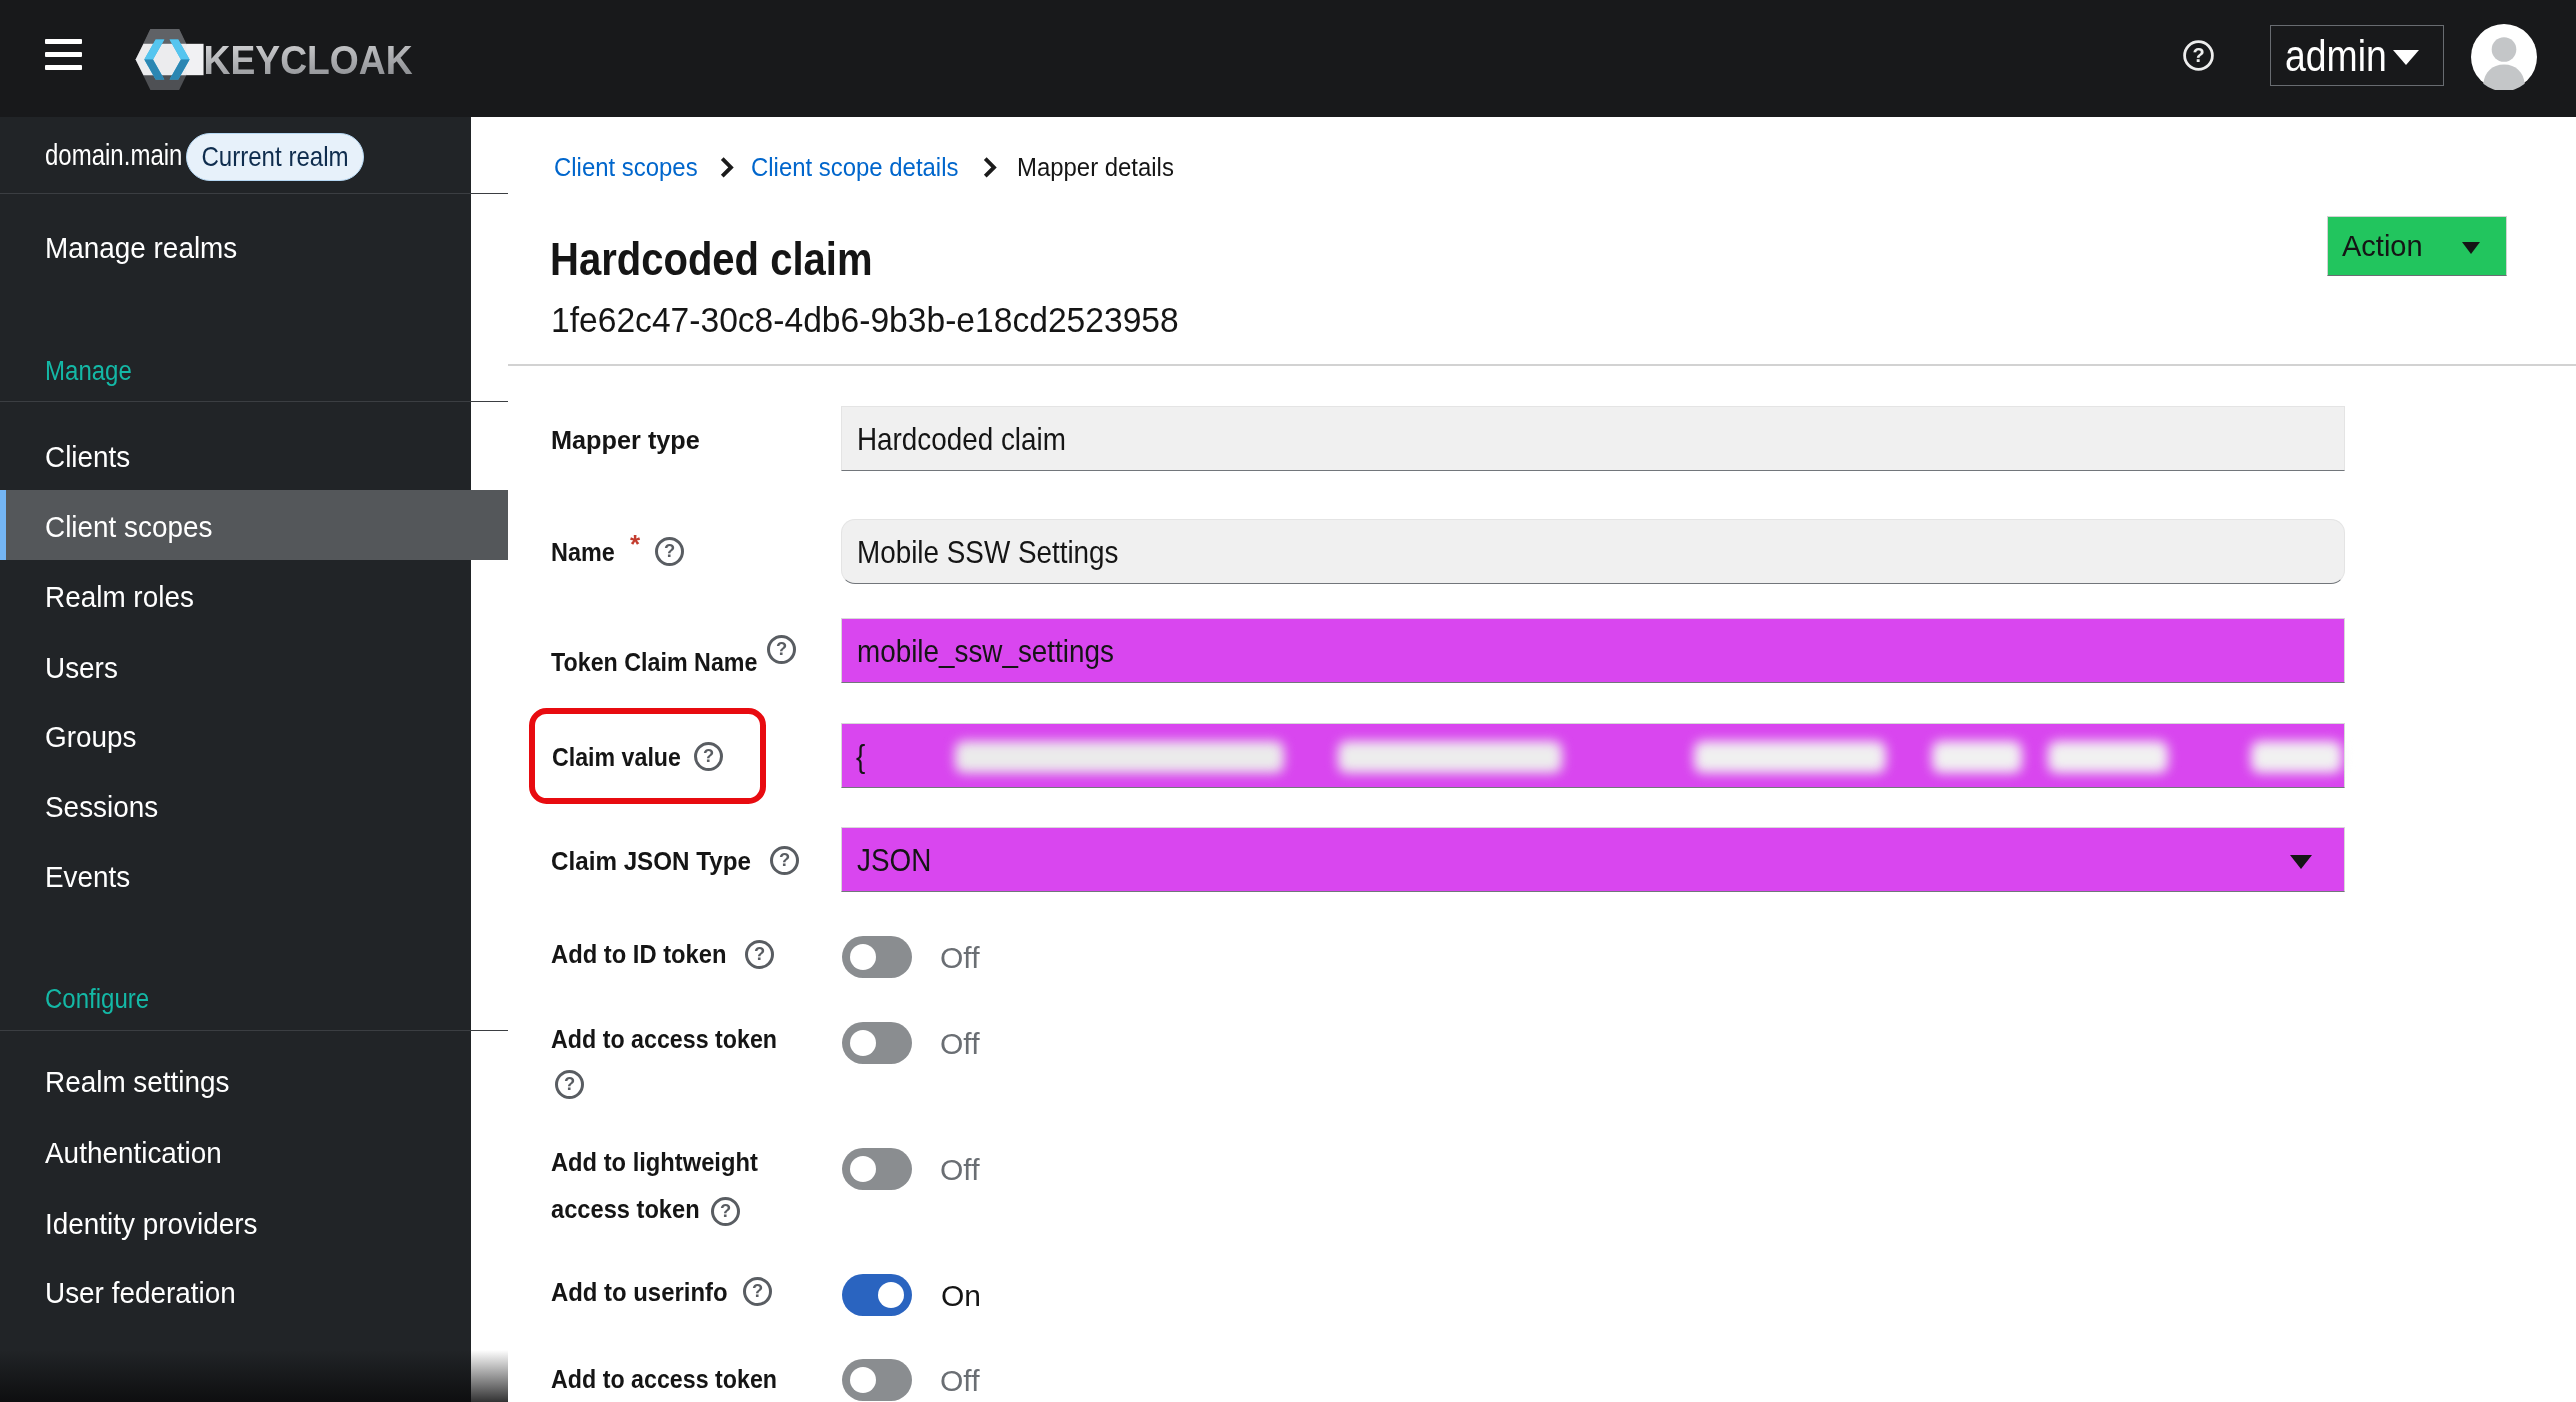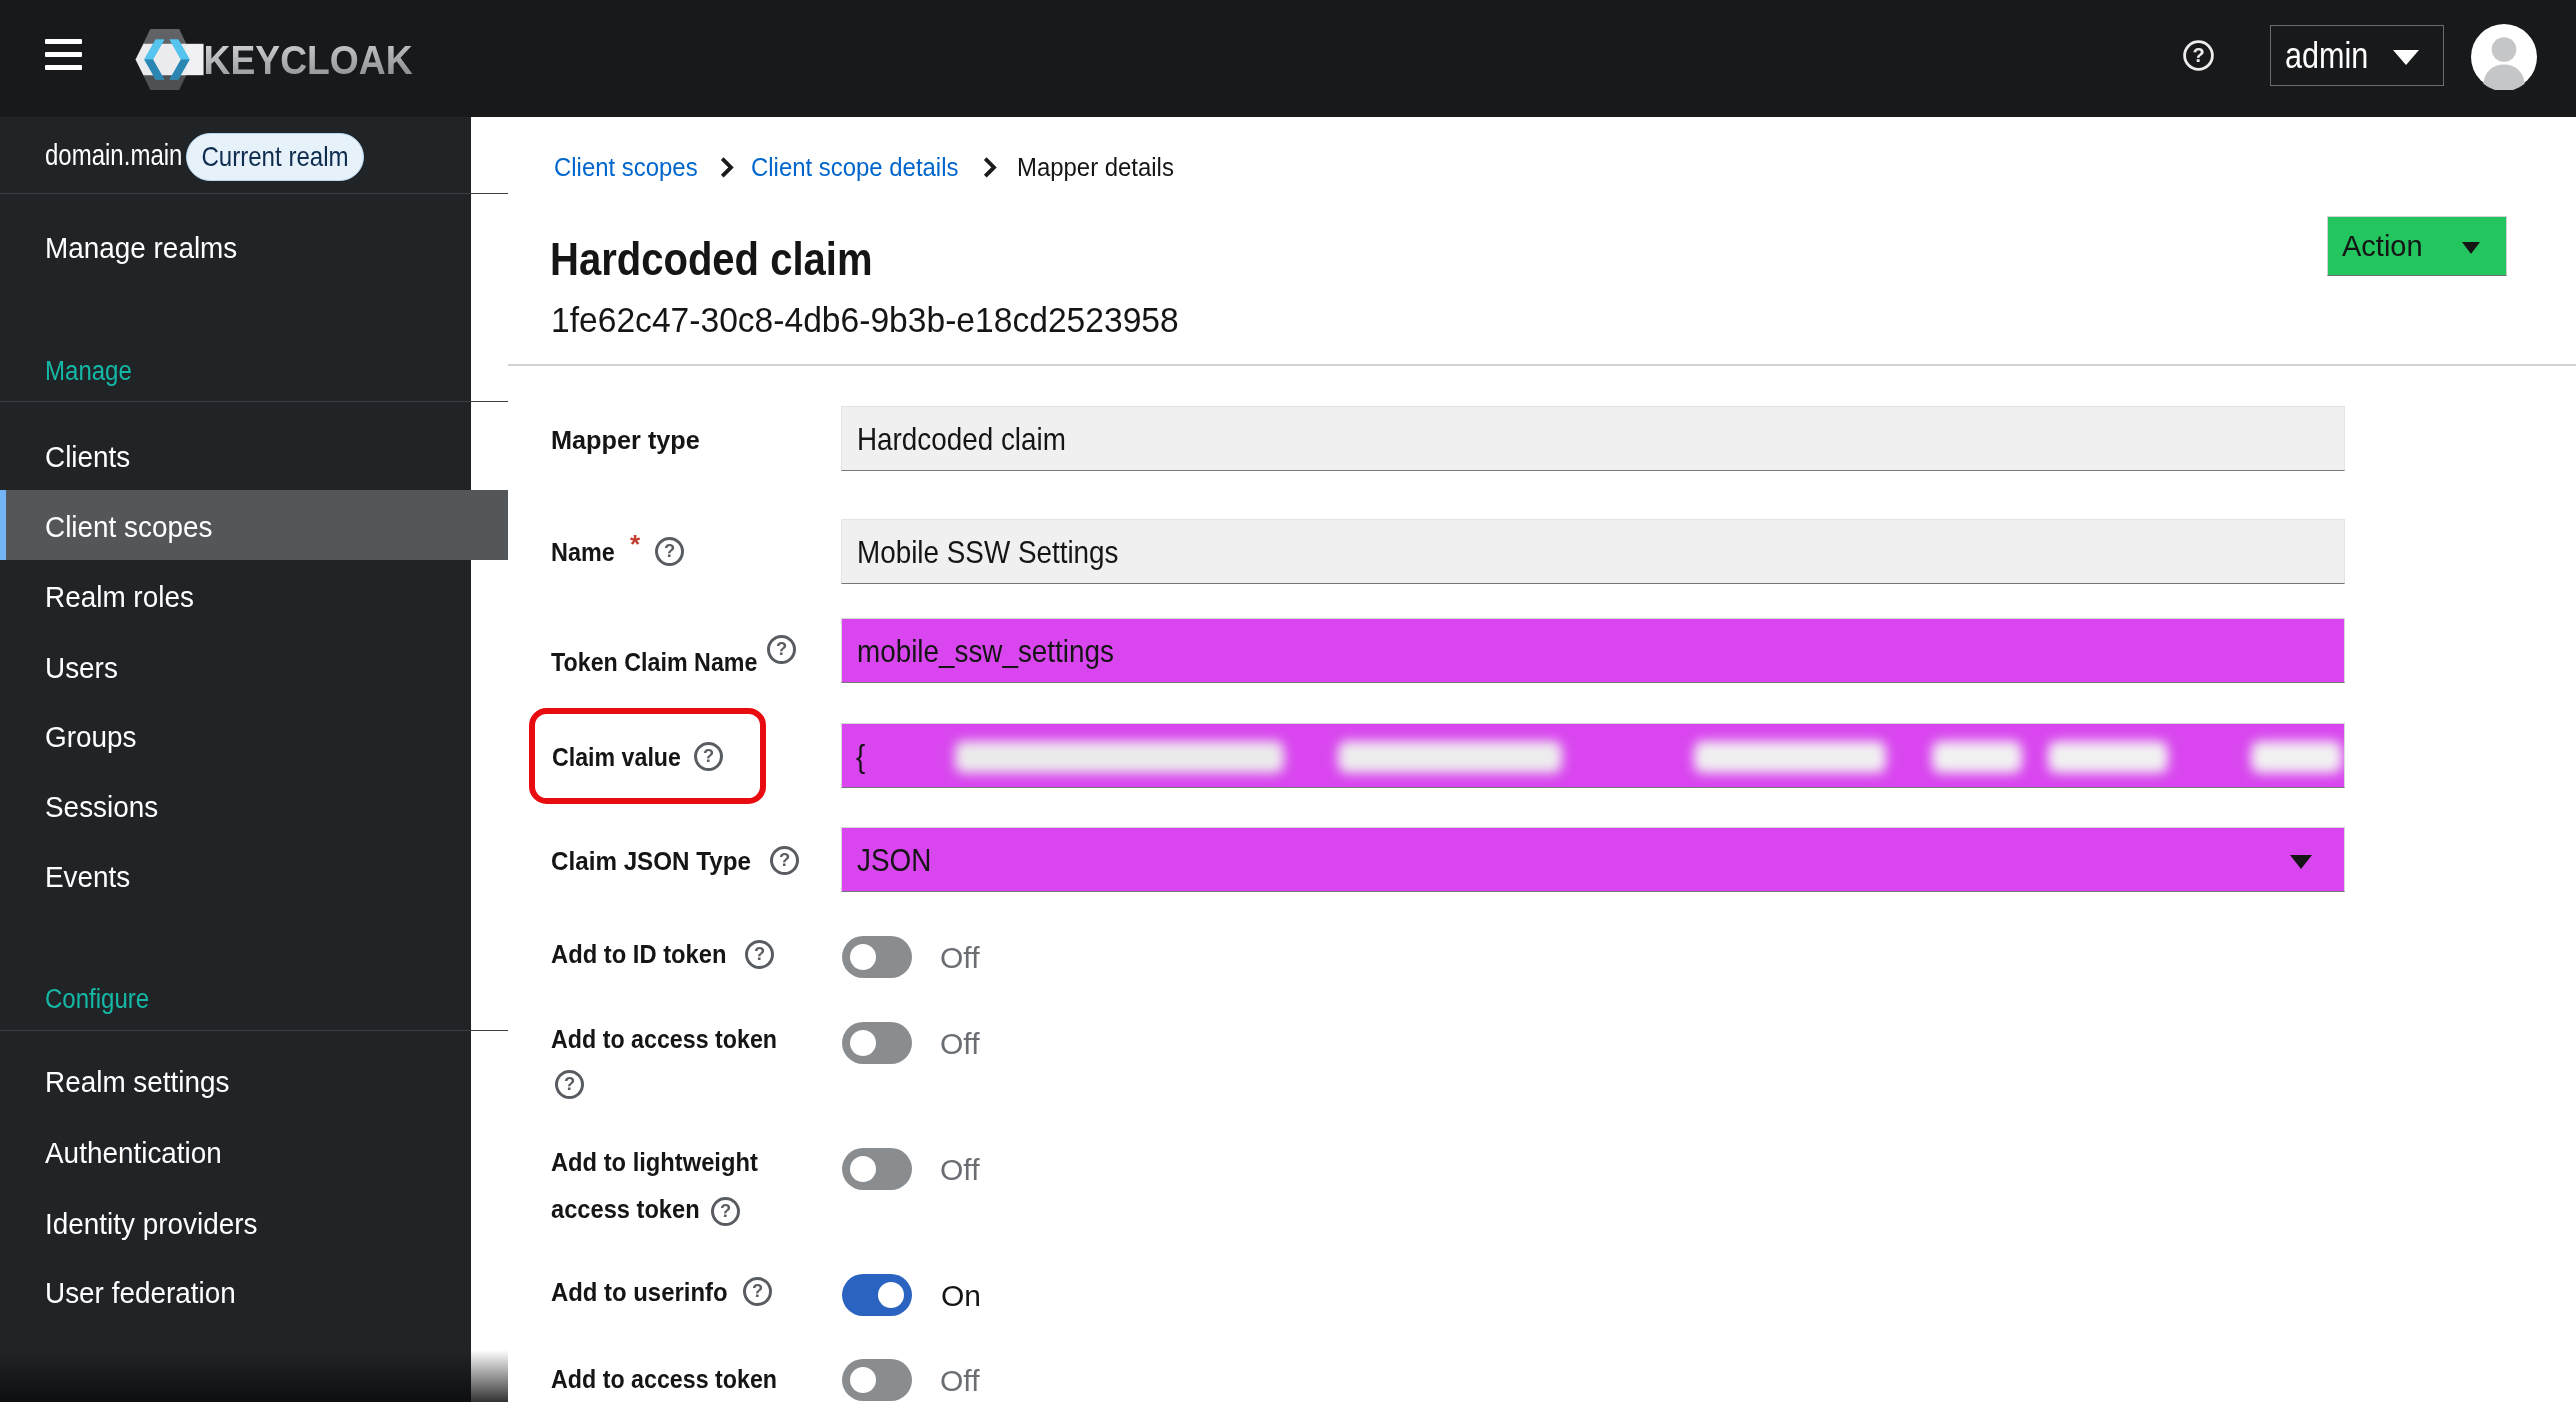--- a/index.html
+++ b/index.html
@@ -99,21 +99,21 @@
     </svg>
 
     <svg class="abs" style="left:2182px; top:39px" width="33" height="33" viewBox="0 0 38 38">
       <circle cx="19" cy="19" r="16" fill="none" stroke="#ededed" stroke-width="3.2"></circle>
       <text x="19" y="27" font-size="23" font-weight="bold" fill="#ededed" text-anchor="middle" font-family="Liberation Sans, sans-serif">?</text>
     </svg>
 
     <div class="abs" style="left:2270px; top:25.4px; width:174px; height:61px;
          border:1.8px solid #686c71;">
       <span class="abs" style="left:14px; top:50%; transform:translateY(-50%);
-        color:#fff; font-size:36px;"><span class="sx" style="transform:scaleX(0.85)">admin</span></span>
+        color:#fff; font-size:44px;"><span class="sx" style="transform:scaleX(0.85)">admin</span></span>
       <div class="abs" style="right:24.5px; top:24px; width:0; height:0;
         border-left:13px solid transparent; border-right:13px solid transparent;
         border-top:15px solid #fff;"></div>
     </div>
 
     <svg class="abs" style="left:2471px; top:24px" width="66" height="66" viewBox="0 0 75 75">
       <circle cx="37.5" cy="37.5" r="37.5" fill="#fff"></circle>
       <circle cx="37.5" cy="29" r="14" fill="#c4c6c8"></circle>
       <path d="M37.5,46 C51,46 60,55 61,68 A37.5,37.5 0 0 1 14,68 C15,55 24,46 37.5,46 Z" fill="#c4c6c8"></path>
     </svg>
@@ -174,21 +174,21 @@
   <div class="abs" id="hdr-div"></div>
 
   <div class="abs lbl" style="left:551px; top:427px;"><span class="sx" style="transform:scaleX(0.972)">Mapper type</span></div>
   <div class="abs field gray" style="top:406px;">
       <span class="ftext"><span class="sx">Hardcoded claim</span></span>
     </div>
 
   <div class="abs lbl" style="left:551px; top:539px;"><span class="sx" style="transform:scaleX(0.9)">Name</span></div>
   <div class="abs ast" style="left:630px; top:531px;">*</div>
   <div class="abs q" style="left:655px; top:537px;">?</div>
-  <div class="abs field gray" style="top:519px;">
+  <div class="abs field gray" style="top:519px;border-radius:14px;">
       <span class="ftext"><span class="sx">Mobile SSW Settings</span></span>
     </div>
 
   <div class="abs lbl" style="left:551px; top:637px;margin-top:12px;"><span class="sx" style="transform:scaleX(0.895)">Token Claim Name</span></div>
   <div class="abs q" style="left:767px; top:635px;">?</div>
   <div class="abs field" style="top:618px;">
       <span class="ftext"><span class="sx">mobile_ssw_settings</span></span>
     </div>
 
   <div class="abs" style="left:529px; top:708px; width:237px; height:96px;

